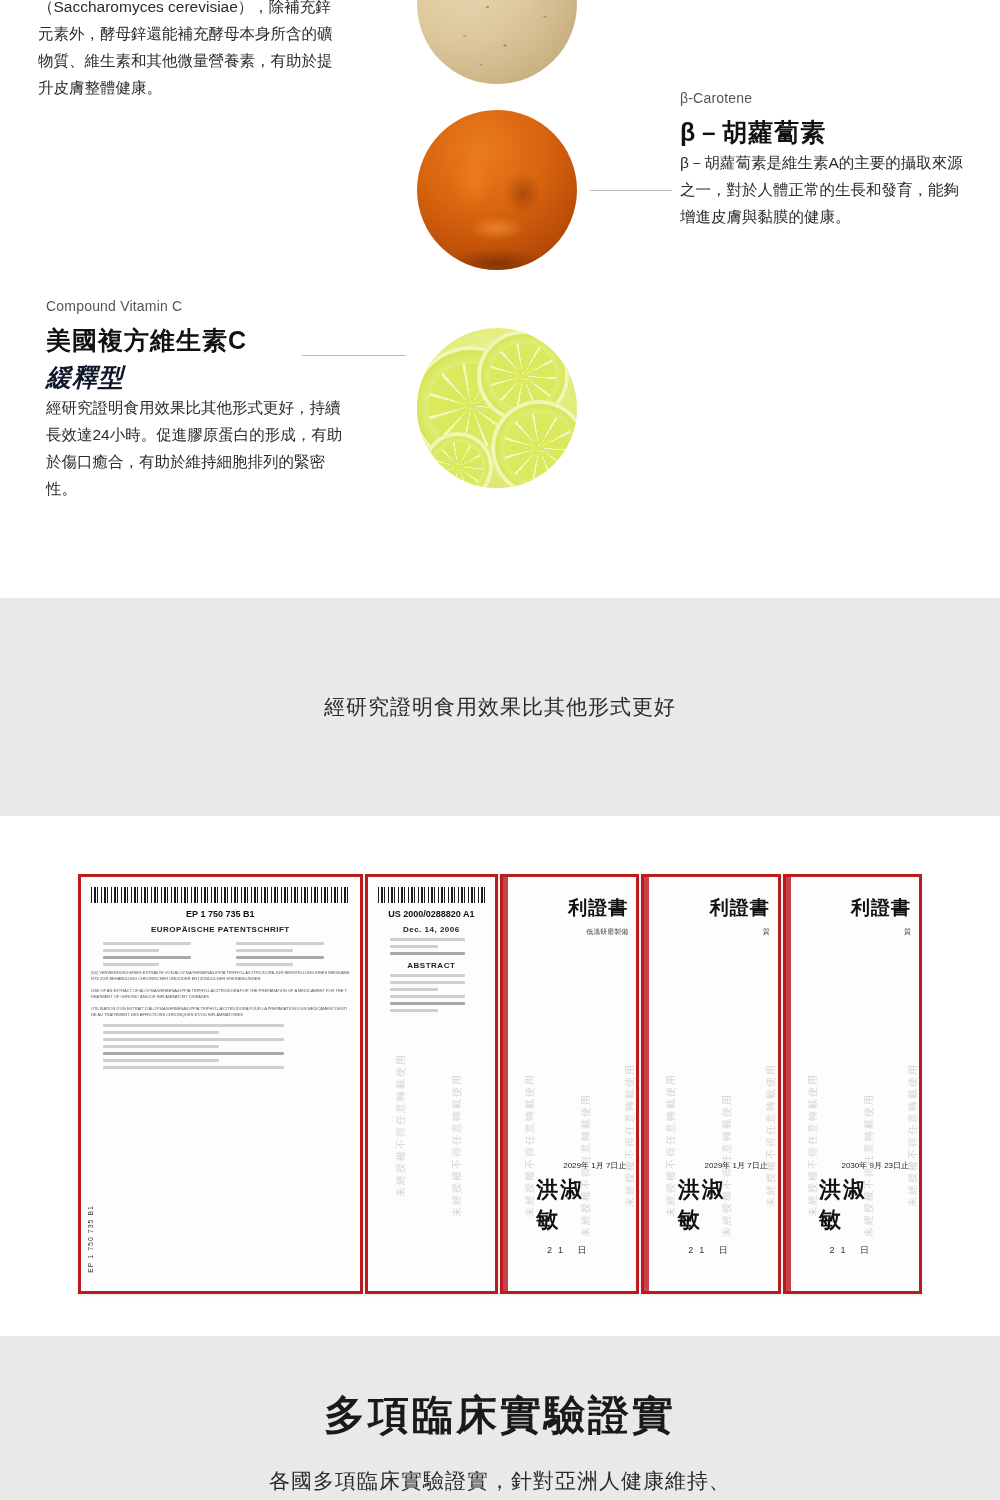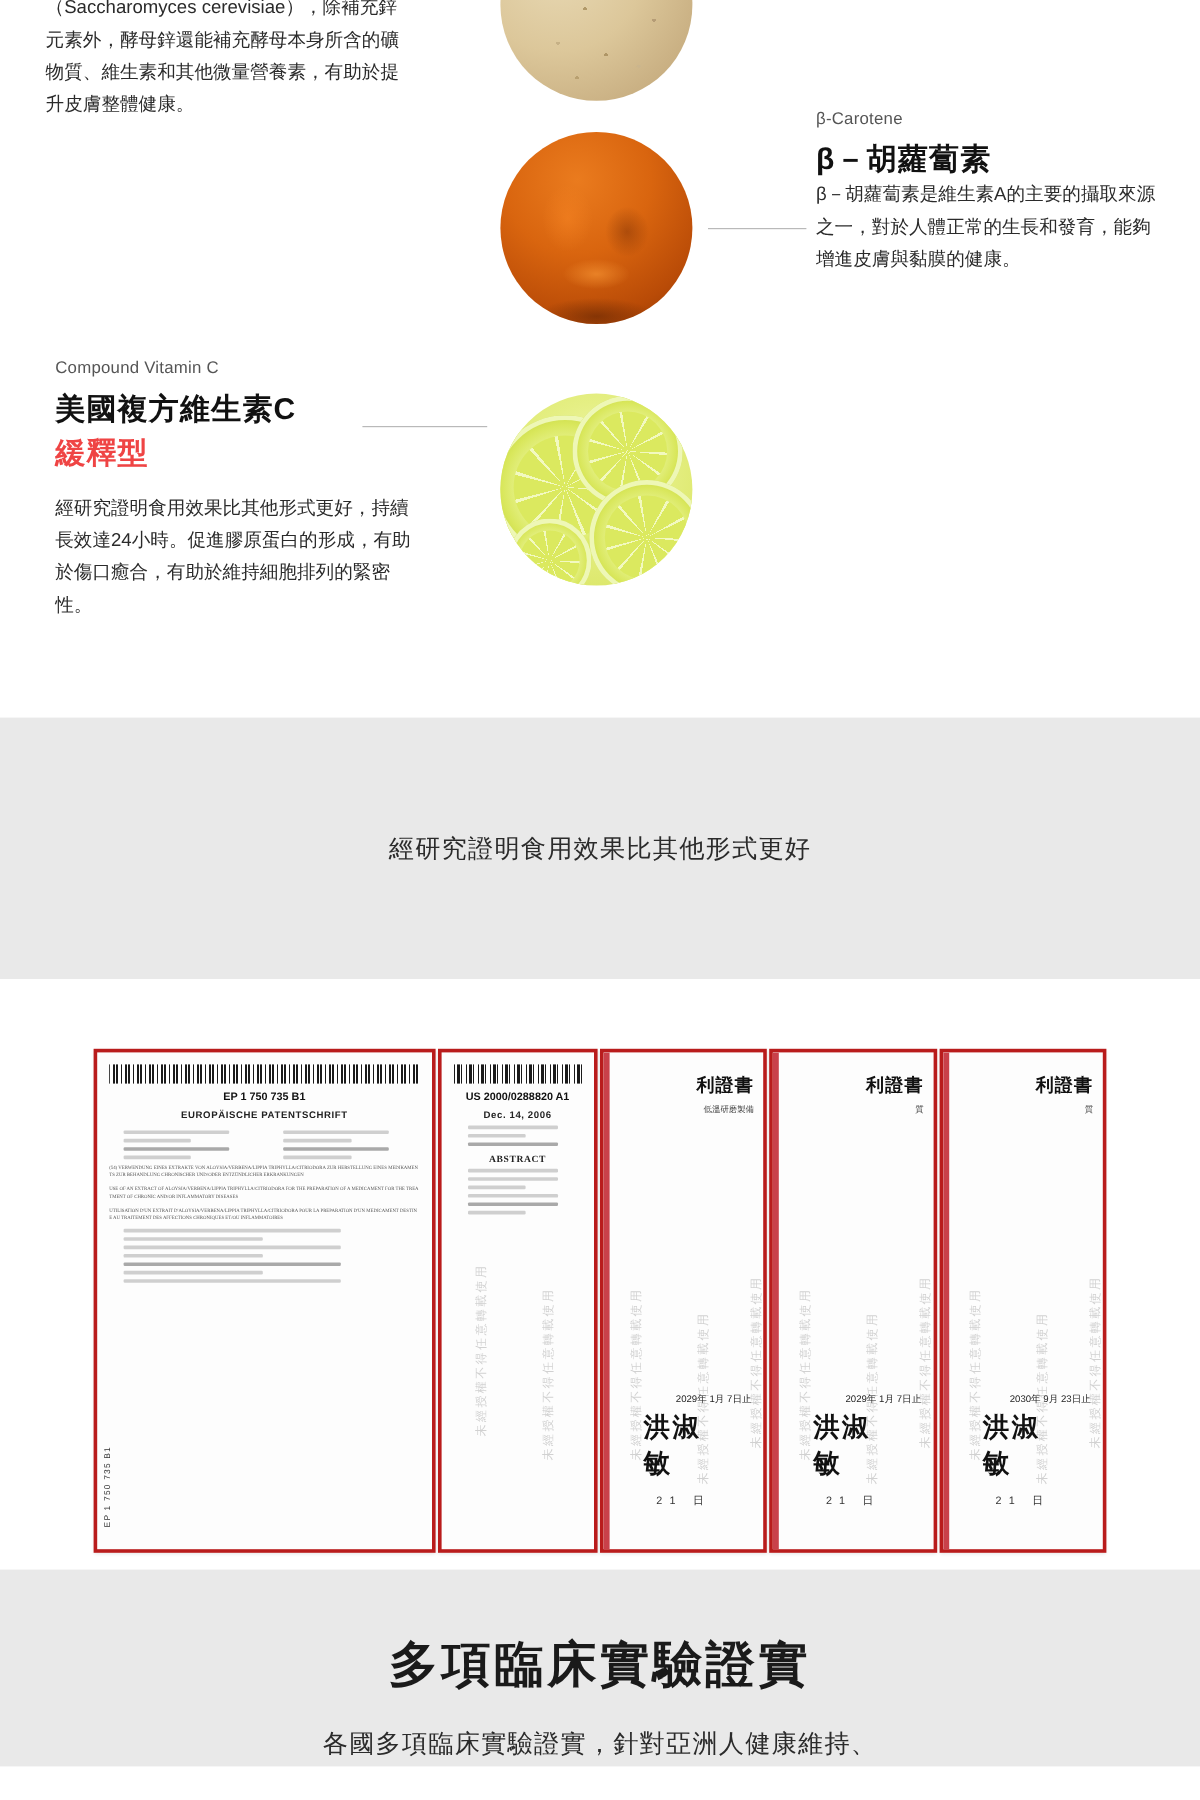--- a/index.html
+++ b/index.html
@@ -163,23 +163,23 @@
   .block-vitc {
     position: absolute;
     left: 46px;
     top: 298px;
     width: 300px;
   }
   .block-vitc .head-lg { margin-bottom: 4px; }
   .block-vitc .head-lg2 {
     font-size: 25px;
     font-weight: bold;
-    color: #ef4444;
+    color: #0f172a;
     letter-spacing: 1px;
-    margin-bottom: 16px;
+    font-style: italic;
   }
 
   
   .banner {
     position: absolute;
     left: 0;
     top: 598px;
     width: 1000px;
     height: 218px;
     background: #e9e9e9;
@@ -258,21 +258,20 @@
   }
   .cert-num {
     font-size: 9px;
     text-align: center;
     color: #111;
     font-weight: bold;
     margin-bottom: 4px;
   }
   .cert-body {
     padding: 0 10px;
-    font-family: Liberation Serif, serif;
   }
   .cert-cols { display: flex; gap: 8px; padding: 0 10px; }
   .cert-col { flex: 1; }
   .tiny {
     font-size: 4px;
     line-height: 6px;
     color: #555;
     word-break: break-all;
     margin-bottom: 6px;
   }
@@ -282,21 +281,21 @@
     bottom: 18px;
     writing-mode: vertical-rl;
     transform: rotate(180deg);
     font-size: 7px;
     color: #333;
     letter-spacing: 1px;
   }
 
   
   .tw-head {
-    font-size: 15px;
+    font-size: 19px;
     font-weight: bold;
     color: #111;
     text-align: right;
     padding: 18px 8px 0 0;
     letter-spacing: 1px;
   }
   .tw-sub {
     font-size: 7px;
     color: #444;
     text-align: right;
@@ -352,21 +351,21 @@
     white-space: nowrap;
     letter-spacing: 2px;
     transform: rotate(-90deg);
     transform-origin: left top;
   }
 
   
   .clinical {
     position: absolute;
     left: 0;
-    top: 1308px;
+    top: 1336px;
     width: 1000px;
     height: 164px;
     background: #e9e9e9;
     display: flex;
     flex-direction: column;
     align-items: center;
   }
   .clinical h2 {
     margin-top: 52px;
     font-size: 41px;

